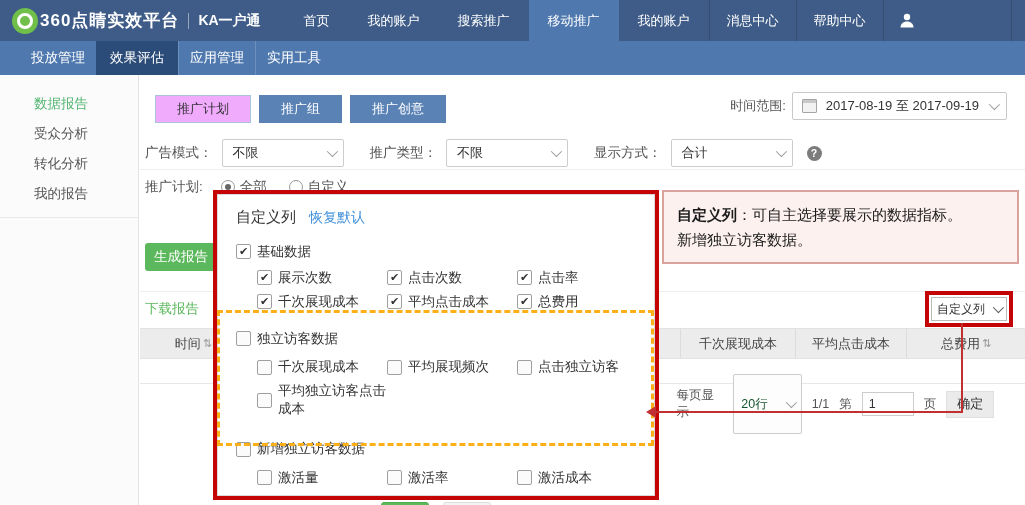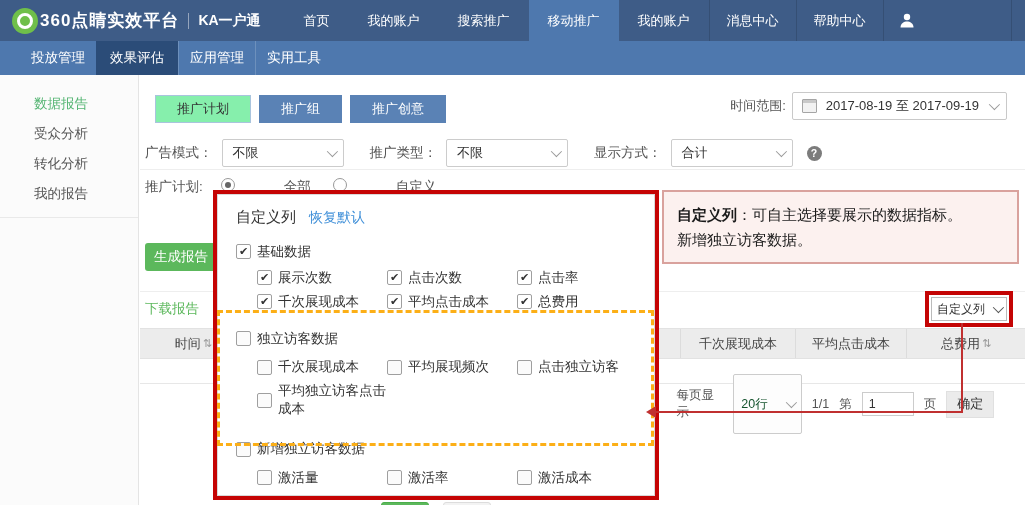--- a/index.html
+++ b/index.html
@@ -33,41 +33,41 @@
   
   .sidebar{position:absolute;left:0;top:75px;width:139px;height:430px;background:#fbfbfb;border-right:1px solid #e4e4e4;box-sizing:border-box;padding-top:14px;}
   .side-item{height:30px;line-height:30px;padding-left:34px;font-size:13.5px;color:#555;cursor:pointer;}
   .side-item.active{color:#55b573;}
   .side-divider{border-top:1px solid #e9e9e9;margin-top:8px;}
 
   
   .tabs{position:absolute;left:155px;top:95px;display:flex;z-index:1;}
   .tab{height:26px;line-height:26px;padding:0 21px;font-size:13px;cursor:pointer;border:1px solid #5a82b5;background:#5a82b5;color:#ffffff;margin-left:8px;white-space:nowrap;}
   .tab:first-child{margin-left:0;}
-  .tab.active{background:#86efac;color:#333;border:1px solid #a9c4dd;}
+  .tab.active{background:#f0abfc;color:#333;border:1px solid #a9c4dd;}
 
   
   .daterange{position:absolute;top:92px;right:18px;display:flex;align-items:center;font-size:13px;color:#555;z-index:1;}
   .dr-box{margin-left:6px;border:1px solid #c9c9c9;border-radius:2px;height:26px;display:flex;align-items:center;padding:0 9px;background:#fff;color:#333;cursor:pointer;}
   .cal-icon{width:13px;height:12px;border:1px solid #a5a5a5;border-radius:1px;position:relative;margin-right:9px;background:#f2f2f2;}
   .cal-icon::before{content:"";position:absolute;left:0;top:0;right:0;height:3px;background:#c9c9c9;}
   .dr-value{white-space:nowrap;}
   .chev{width:7px;height:7px;border-right:1.5px solid #9a9a9a;border-bottom:1.5px solid #9a9a9a;transform:rotate(45deg) translateY(-2px);margin-left:10px;flex:none;}
 
   
   .filter-row{position:absolute;left:145px;top:139px;display:flex;align-items:center;font-size:13.5px;color:#555;z-index:1;}
   .filter-group{display:flex;align-items:center;margin-right:26px;}
   .fg-label{margin-right:9px;white-space:nowrap;}
   .select{width:102px;height:26px;border:1px solid #ccc;border-radius:2px;display:flex;align-items:center;justify-content:space-between;padding:0 8px 0 10px;font-size:13px;color:#333;background:#fff;cursor:pointer;}
   .help-icon{width:15px;height:15px;border-radius:50%;background:#7c7c7c;color:#fff;font-size:10.5px;font-weight:bold;display:flex;align-items:center;justify-content:center;margin-left:-12px;cursor:pointer;}
 
   
   .plan-row{position:absolute;left:145px;top:178px;display:flex;align-items:center;font-size:13.5px;color:#555;z-index:1;}
   .plan-label{margin-right:18px;}
-  .radio-opt{display:flex;align-items:flex-start;margin-right:22px;cursor:pointer;gap:44px;}
+  .radio-opt{display:flex;align-items:center;margin-right:22px;cursor:pointer;}
   .radio{width:12px;height:12px;border:1px solid #999;border-radius:50%;background:#fff;position:relative;margin-right:5px;flex:none;}
   .radio.sel::after{content:"";position:absolute;left:3px;top:3px;width:6px;height:6px;border-radius:50%;background:#666;}
 
   .hline{position:absolute;left:140px;right:0;height:1px;background:#eee;}
   .hl-1{top:169px;} .hl-2{top:291px;} .hl-3{top:383px;background:#e7e7e7;}
 
   
   .gen-btn{position:absolute;left:145px;top:243px;width:72px;height:28px;background:#5cb85c;color:#fff;border:none;border-radius:3px;font-size:13.5px;font-family:inherit;cursor:pointer;z-index:1;}
   .dl-link{position:absolute;left:145px;top:300px;font-size:13.5px;color:#5cb85c;cursor:pointer;z-index:1;}
 

